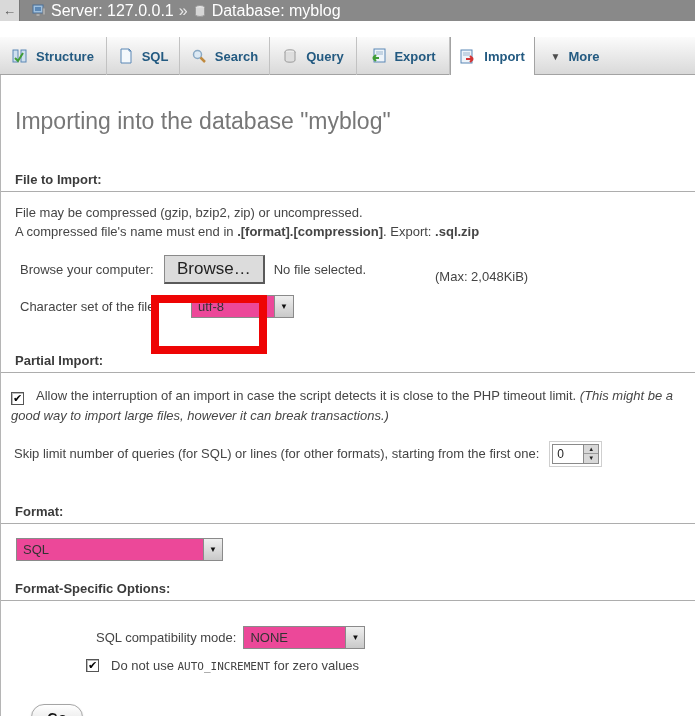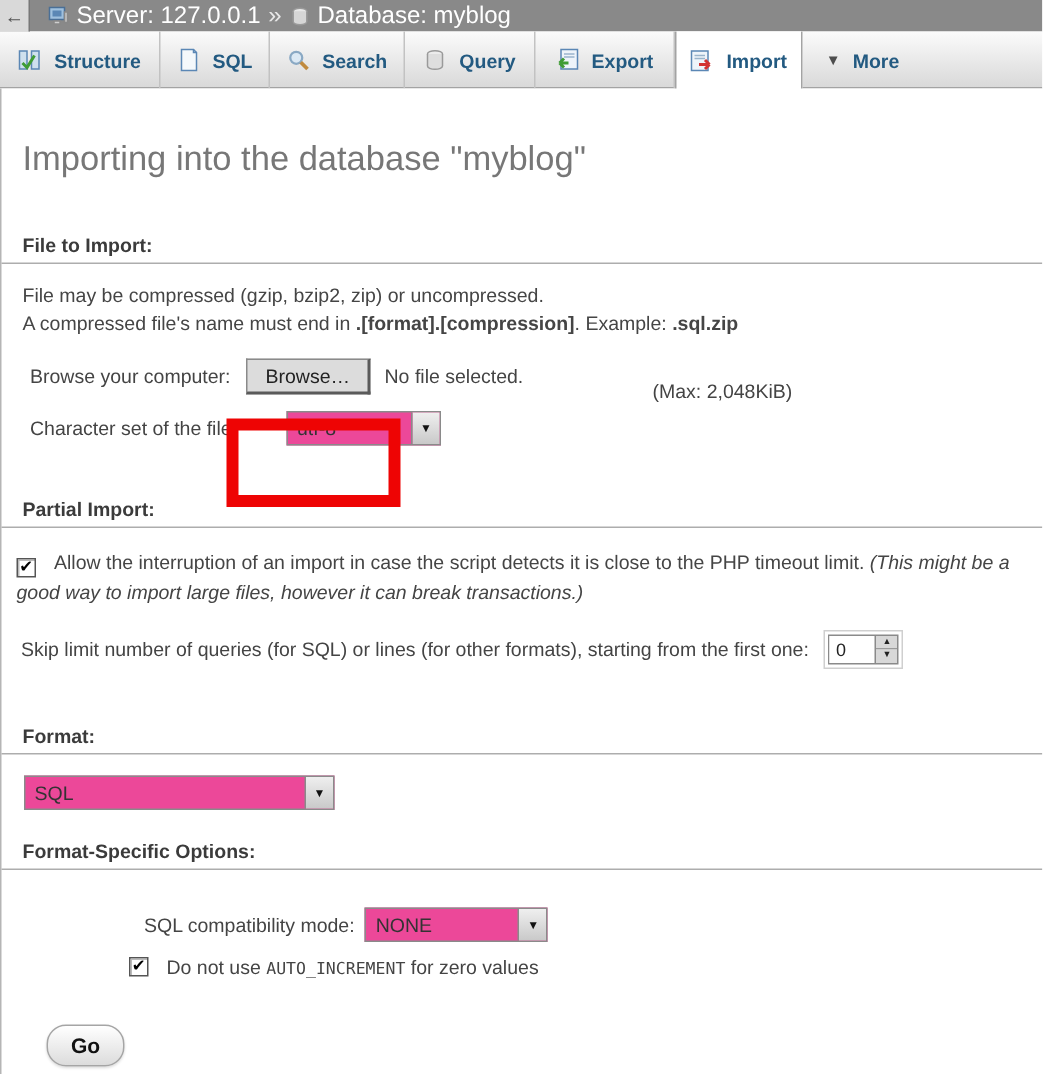--- a/index.html
+++ b/index.html
@@ -10,21 +10,21 @@
   
   .topbar { display:flex; align-items:center; height:21px; background:#898989; }
   .backbox { width:20px; height:21px; background:#d9d9d9; border-right:1px solid #777;
              display:flex; align-items:center; justify-content:center; color:#555; font-size:13px; cursor:pointer; }
   .crumbs { display:flex; align-items:center; gap:5px; padding-left:12px; color:#fff; font-size:16px; }
   .crumb-ico { display:inline-flex; width:14px; height:14px; }
   .crumbs .sep { color:#e8e8e8; }
 
   
   .tabbar { display:flex; height:38px; background:linear-gradient(#fbfbfb,#d9d9d9);
-            border-bottom:1px solid #a3a3a3; }
+            border-bottom:1px solid #a3a3a3;margin-top:16px; }
   .tab { display:flex; align-items:center; justify-content:center; gap:8px;
          border-right:1px solid #c2c2c2; color:#235a81; font-weight:bold; font-size:13px;
          cursor:pointer; height:38px; }
   .tab:nth-child(1){ width:107px; }
   .tab:nth-child(2){ width:73px; }
   .tab:nth-child(3){ width:90px; }
   .tab:nth-child(4){ width:87px; }
   .tab:nth-child(5){ width:93px; }
   .tab:nth-child(6){ width:85px; }
   .tab:nth-child(7){ width:80px; border-right:none; }
@@ -42,21 +42,21 @@
   .mt-file { margin-top:37px; }
   .mt-partial { margin-top:35px; }
   .mt-format { margin-top:37px; }
   .mt-fso { margin-top:20px; }
 
   .para { margin:12px 0 0 14px; line-height:1.45; color:#454545; }
 
   .row { position:relative; display:flex; align-items:center; }
   .browse-row { margin:13px 0 0 19px; }
   .browse-label { width:144px; }
-  .btn-browse { font-family:"Liberation Sans", sans-serif; font-size:13px; color:#222;
+  .btn-browse { font-family:"Liberation Sans", sans-serif; font-size:17px; color:#222;
                 background:#dcdcdc; border:1px solid #8a8a8a; border-right:2px solid #5a5a5a;
                 border-bottom:2px solid #5a5a5a; padding:3px 12px; cursor:pointer; }
   .nofile { margin-left:9px; }
   .max-size { position:absolute; left:415px; top:14px; }
 
   .charset-row { margin:11px 0 0 19px; }
   .charset-label { width:171px; }
 
   .check-para { margin:13px 0 0 10px; width:676px; line-height:1.55; color:#454545; }
   .italic { font-style:italic; }
@@ -194,21 +194,21 @@
   </div>
 
   <div class="content">
 
     <h1 class="page-title">Importing into the database "myblog"</h1>
 
     <div class="sect-head mt-file">File to Import:</div>
 
     <div class="para">
       <span>File may be compressed (gzip, bzip2, zip) or uncompressed.</span><br>
-      <span>A compressed file's name must end in </span><b>.[format].[compression]</b><span>. Example: </span><b>.sql.zip</b>
+      <span>A compressed file's name must end in </span><b>.[format].[compression]</b><span>. Export: </span><b>.sql.zip</b>
     </div>
 
     <div class="row browse-row">
       <span class="browse-label">Browse your computer:</span>
       <button class="btn-browse">Browse…</button>
       <span class="nofile">No file selected.</span>
       <span class="max-size">(Max: 2,048KiB)</span>
     </div>
 
     <div class="row charset-row">

